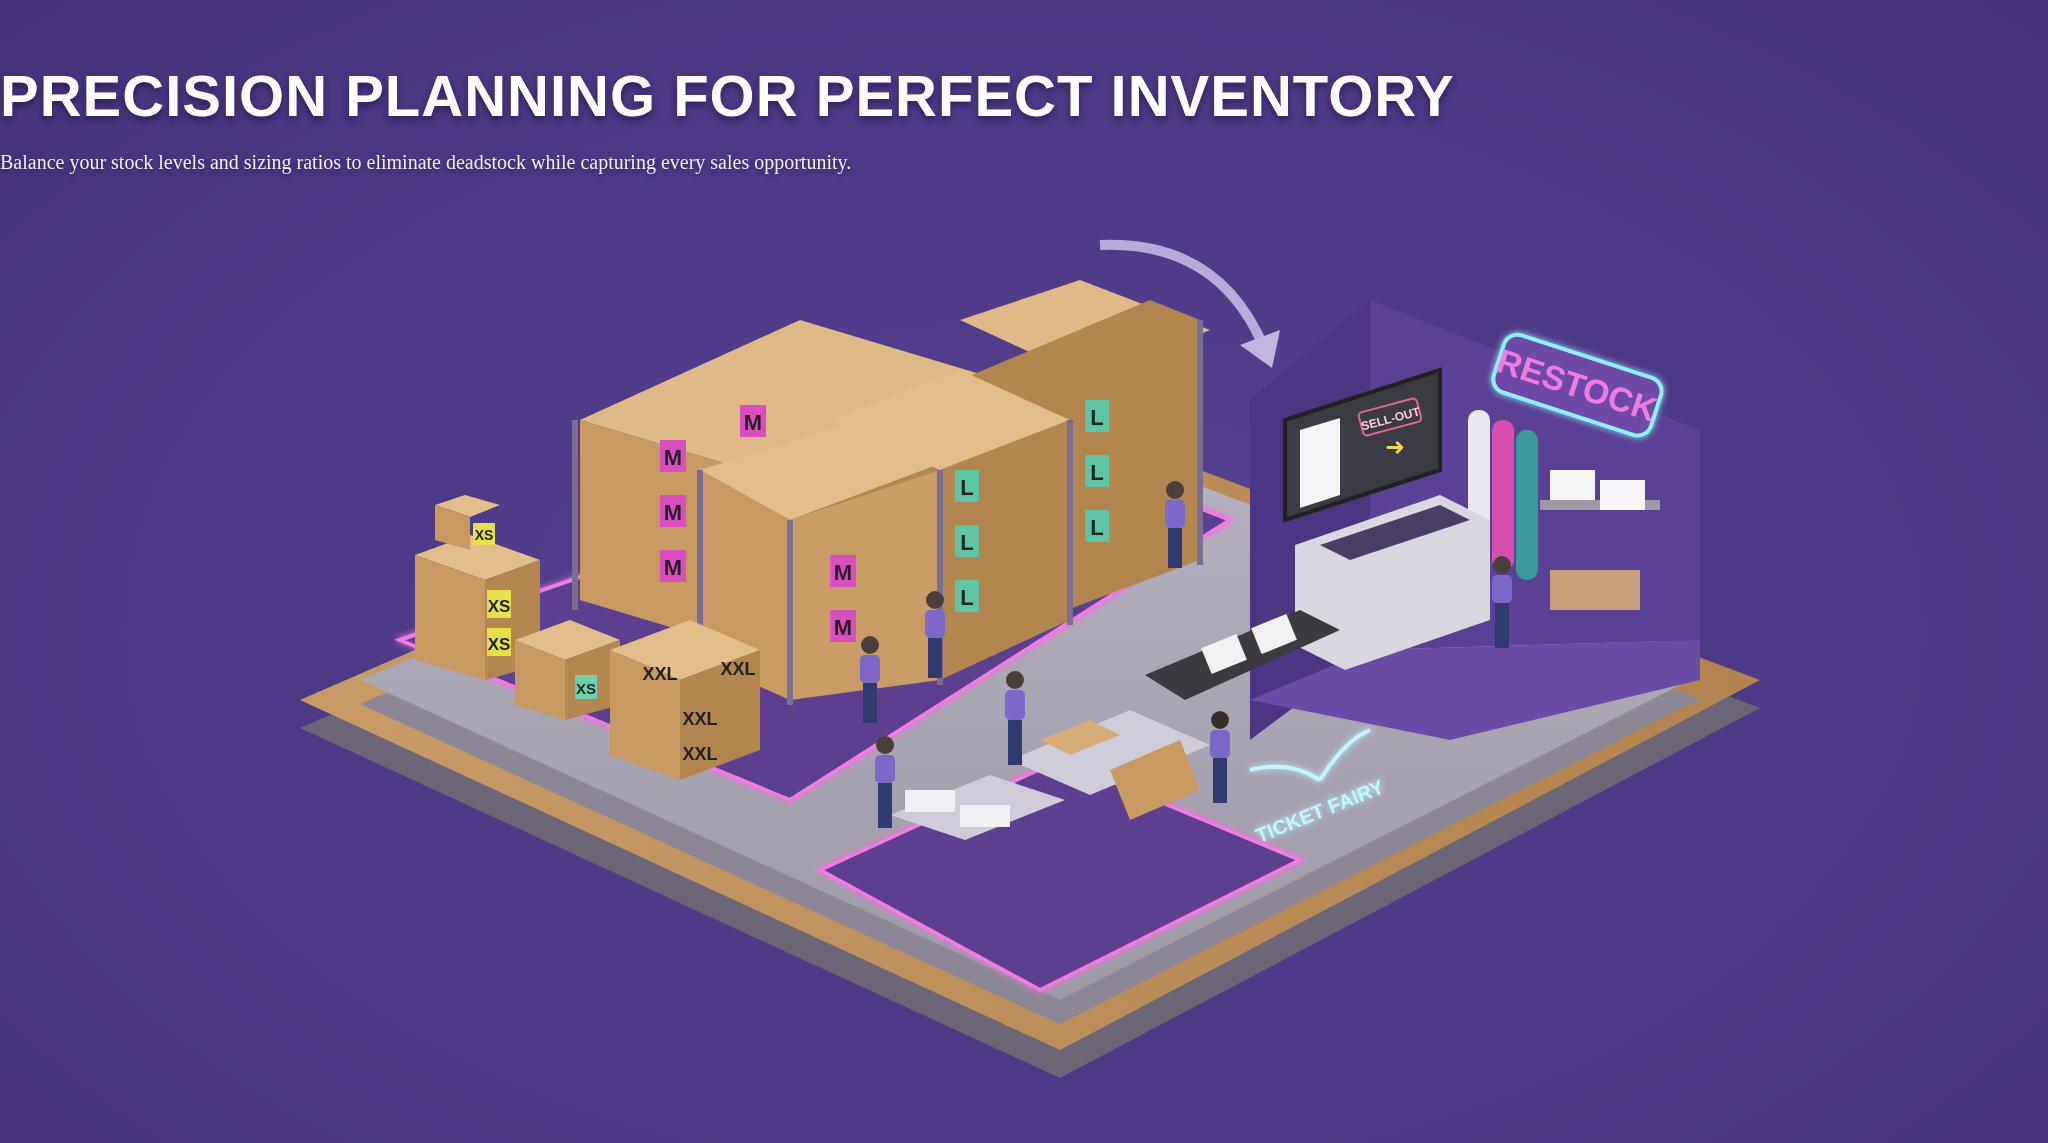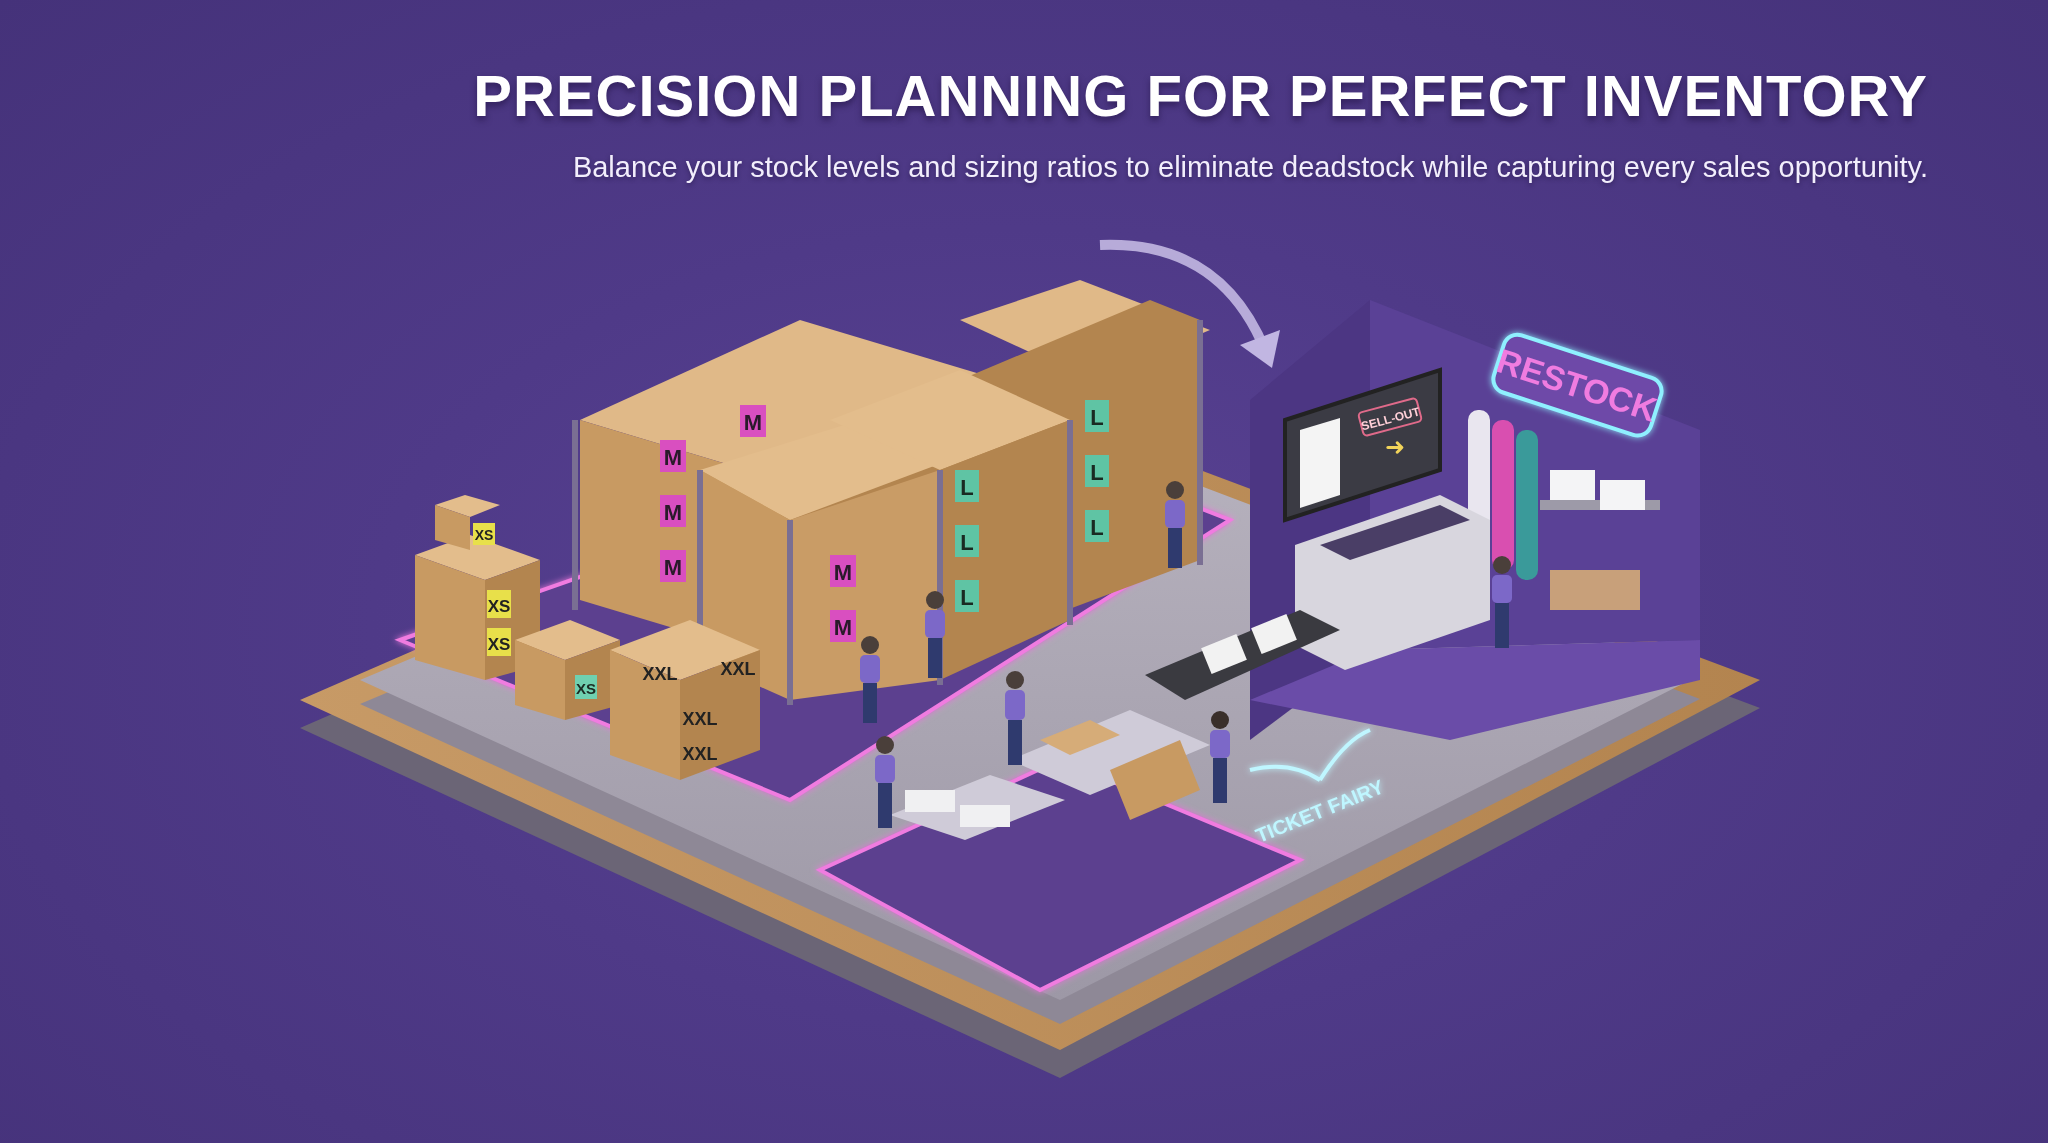--- a/index.html
+++ b/index.html
@@ -1,23 +1,23 @@
 <!DOCTYPE html>
 <html><head>
 <meta charset="utf-8">
 <style>
   html,body{margin:0;padding:0;}
   body{width:2048px;height:1143px;overflow:hidden;
     background:radial-gradient(ellipse at 50% 55%,#5a4394 0%,#4f3a88 45%,#45327a 100%);
     font-family:"Liberation Sans",sans-serif;position:relative;}
-  .header{position:absolute;left:0;top:62px;width:1928px;text-align:right;color:#fff;}
+  .header{position:absolute;left:0;top:62px;width:1928px;text-align:left;color:#fff;}
   .title{font-size:58px;font-weight:700;letter-spacing:1px;margin:0;
     text-shadow:0 4px 6px rgba(30,15,60,.55);}
-  .subtitle{font-size:29px;margin-top:22px;color:#f2eefc;
-    text-shadow:0 2px 4px rgba(30,15,60,.5);}
+  .subtitle{font-size:20px;margin-top:22px;color:#f2eefc;
+    text-shadow:0 2px 4px rgba(30,15,60,.5);font-family:Liberation Serif, serif;}
   svg.scene{position:absolute;left:0;top:0;}
   .lbl{font-family:"Liberation Sans",sans-serif;font-weight:700;}
 </style>
 </head>
 <body>
 
 <div class="header">
   <h1 class="title">PRECISION PLANNING FOR PERFECT INVENTORY</h1>
   <div class="subtitle">Balance your stock levels and sizing ratios to eliminate deadstock while capturing every sales opportunity.</div>
 </div>

